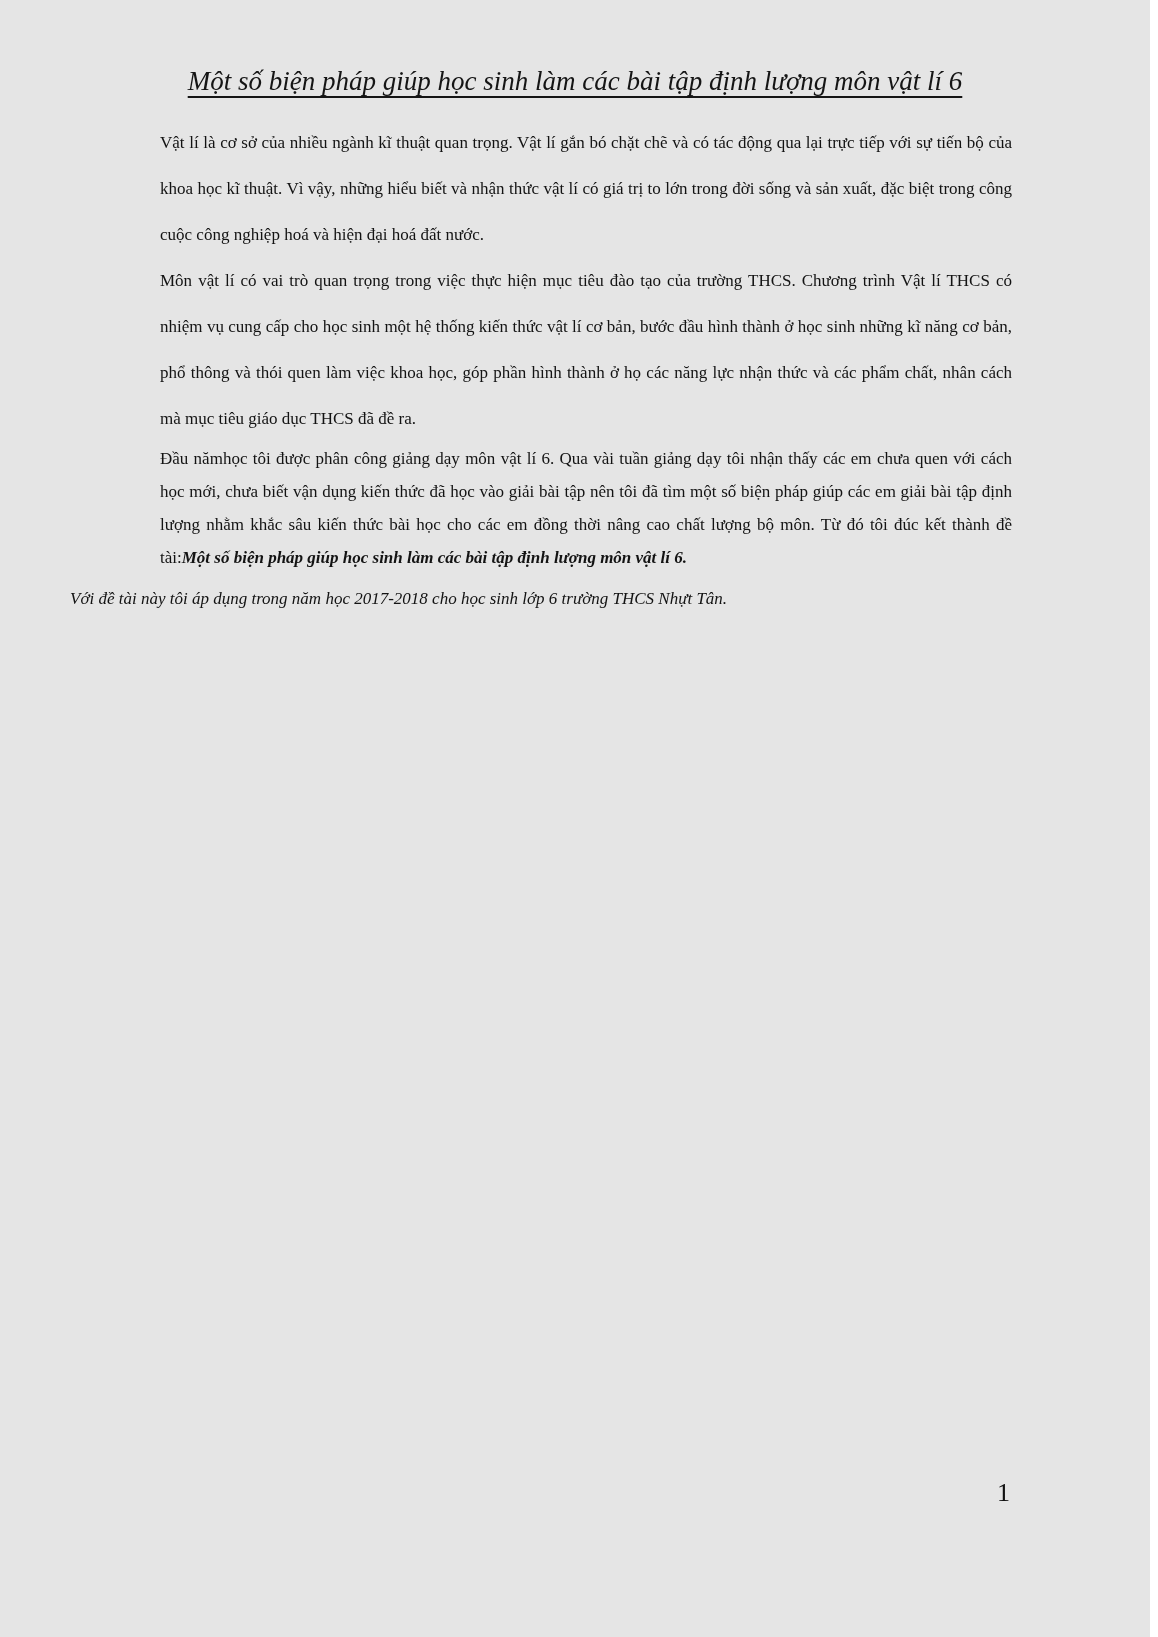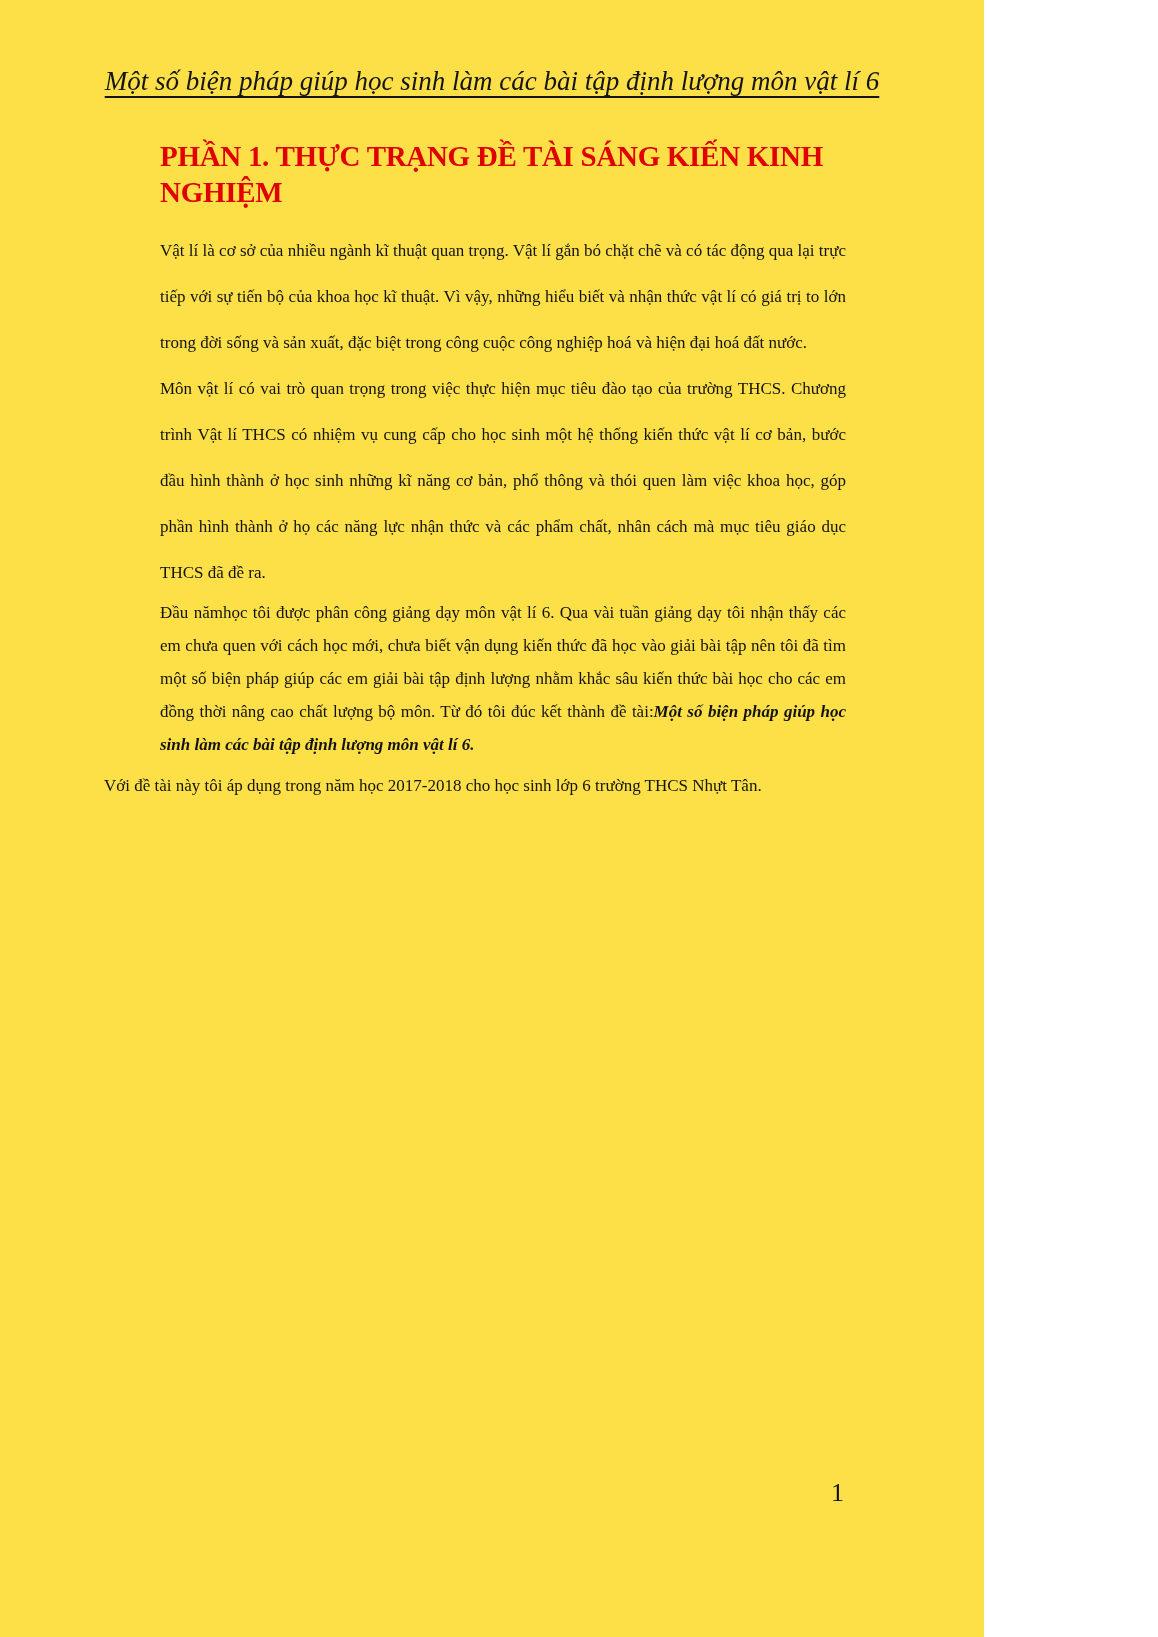--- a/index.html
+++ b/index.html
@@ -2,23 +2,23 @@
 <html><head>
   <meta charset="utf-8">
   <style>
     html, body {
       margin: 0;
       padding: 0;
       background: #ffffff;
     }
     .page {
       position: relative;
-      width: 984px;
+      width: 1150px;
       height: 1637px;
-      background: #fde047;
+      background: #e5e5e5;
       font-family: "Liberation Serif", "DejaVu Serif", serif;
       color: #111111;
       overflow: hidden;
       box-sizing: border-box;
       padding-top: 64px;
     }
     .running-header {
       text-align: center;
       margin: 0 80px;
       line-height: 34px;
@@ -44,22 +44,23 @@
       text-align: justify;
       color: #131313;
     }
     .para-first {
       margin-top: 18px;
     }
     .para-a { line-height: 46px; }
     .para-b { line-height: 33px; }
     .para-c { line-height: 50px; }
     .para-outdent {
-      margin-left: 104px;
+      margin-left: 70px;
       padding-left: 0;
+      font-style: italic;
     }
     .emphasis {
       font-weight: bold;
       font-style: italic;
     }
     .page-number {
       position: absolute;
       top: 1478px;
       right: 140px;
       font-size: 26px;
@@ -68,21 +69,20 @@
   </style>
 </head>
 <body>
 
 <div class="page">
 
   <div class="running-header">
     <span class="running-header-text">Một số biện pháp giúp học sinh làm các bài tập định lượng môn vật lí 6</span>
   </div>
 
-  <h1 class="section-heading">PHẦN 1. THỰC TRẠNG ĐỀ TÀI SÁNG KIẾN KINH NGHIỆM</h1>
 
   <p class="para para-a para-first">Vật lí là cơ sở của nhiều ngành kĩ thuật quan trọng. Vật lí gắn bó chặt chẽ và có tác động qua lại trực tiếp với sự tiến bộ của khoa học kĩ thuật. Vì vậy, những hiểu biết và nhận thức vật lí có giá trị to lớn trong đời sống và sản xuất, đặc biệt trong công cuộc công nghiệp hoá và hiện đại hoá đất nước.</p>
 
   <p class="para para-a">Môn vật lí có vai trò quan trọng trong việc thực hiện mục tiêu đào tạo của trường THCS. Chương trình Vật lí THCS có nhiệm vụ cung cấp cho học sinh một hệ thống kiến thức vật lí cơ bản, bước đầu hình thành ở học sinh những kĩ năng cơ bản, phổ thông và thói quen làm việc khoa học, góp phần hình thành ở họ các năng lực nhận thức và các phẩm chất, nhân cách mà mục tiêu giáo dục THCS đã đề ra.</p>
 
   <p class="para para-b"><span>Đầu nămhọc tôi được phân công giảng dạy môn vật lí 6. Qua vài tuần giảng dạy tôi nhận thấy các em chưa quen với cách học mới, chưa biết vận dụng kiến thức đã học vào giải bài tập nên tôi đã tìm một số biện pháp giúp các em giải bài tập định lượng nhằm khắc sâu kiến thức bài học cho các em đồng thời nâng cao chất lượng bộ môn. Từ đó tôi đúc kết thành đề tài:</span><span class="emphasis">Một số biện pháp giúp học sinh làm các bài tập định lượng môn vật lí 6.</span></p>
 
   <p class="para para-c para-outdent">Với đề tài này tôi áp dụng trong năm học 2017-2018 cho học sinh lớp 6 trường THCS Nhựt Tân.</p>
 
   <div class="page-number">1</div>

